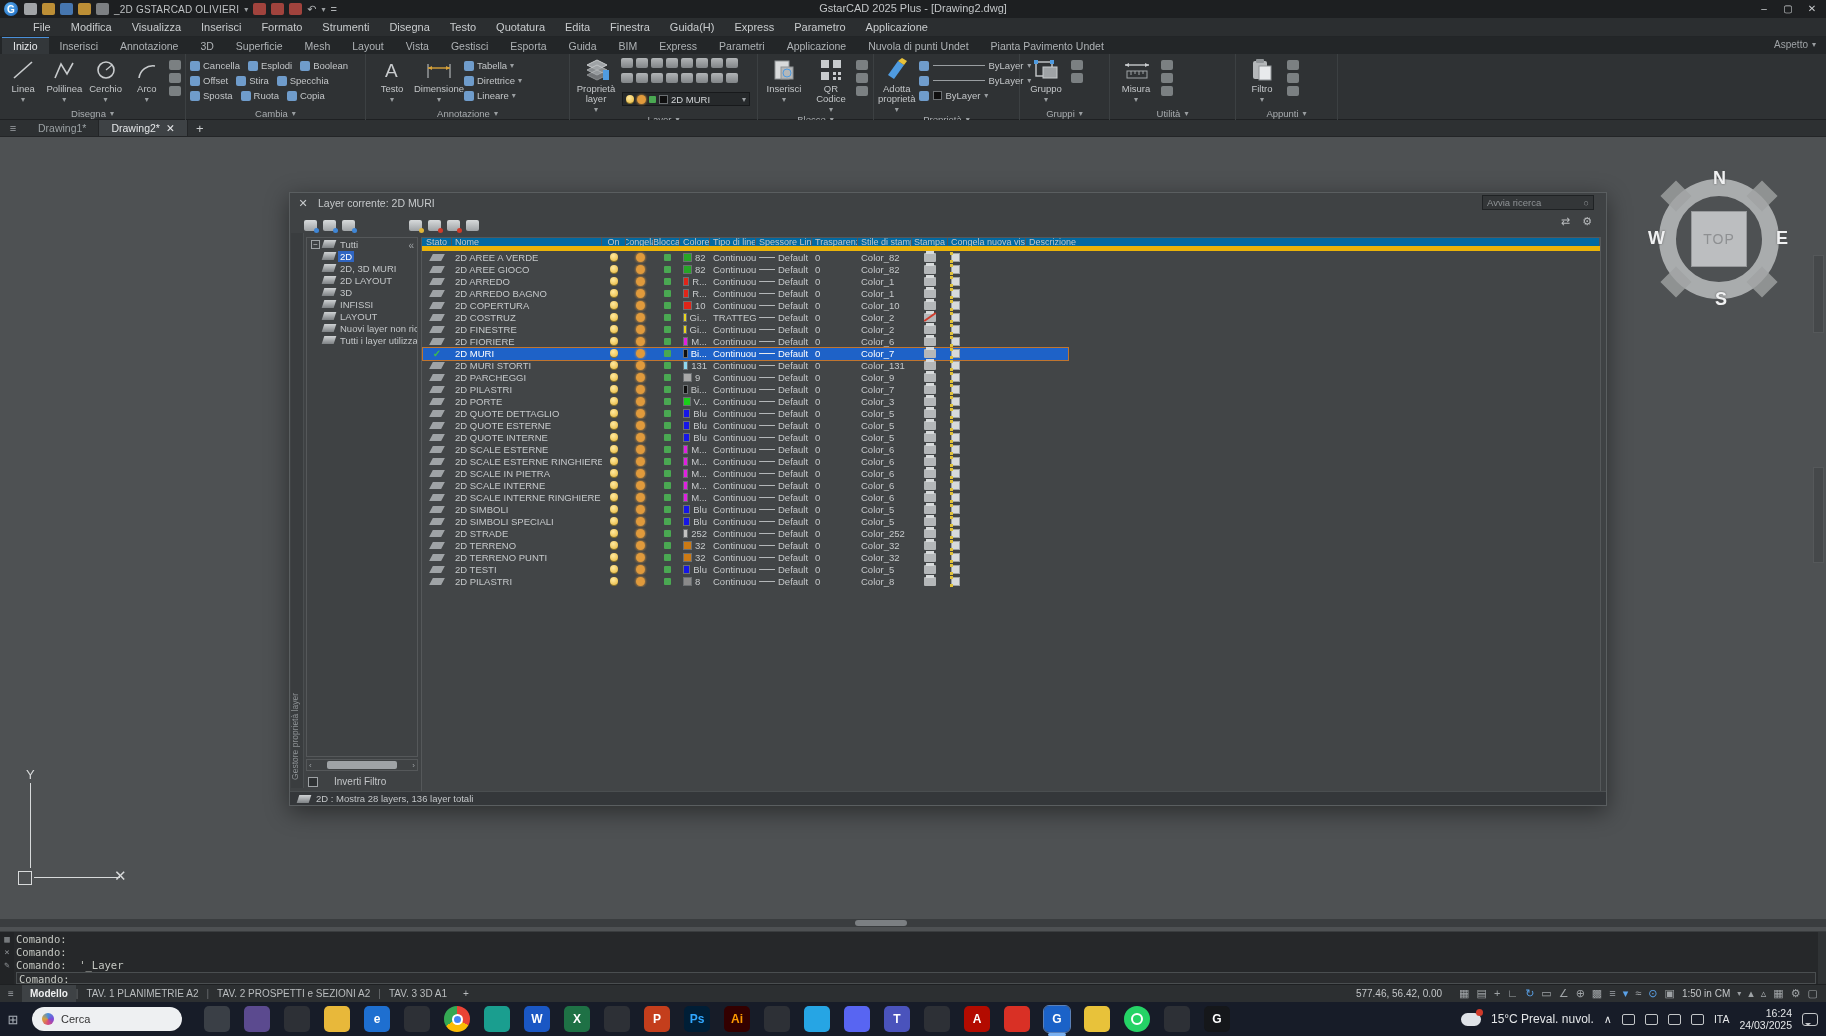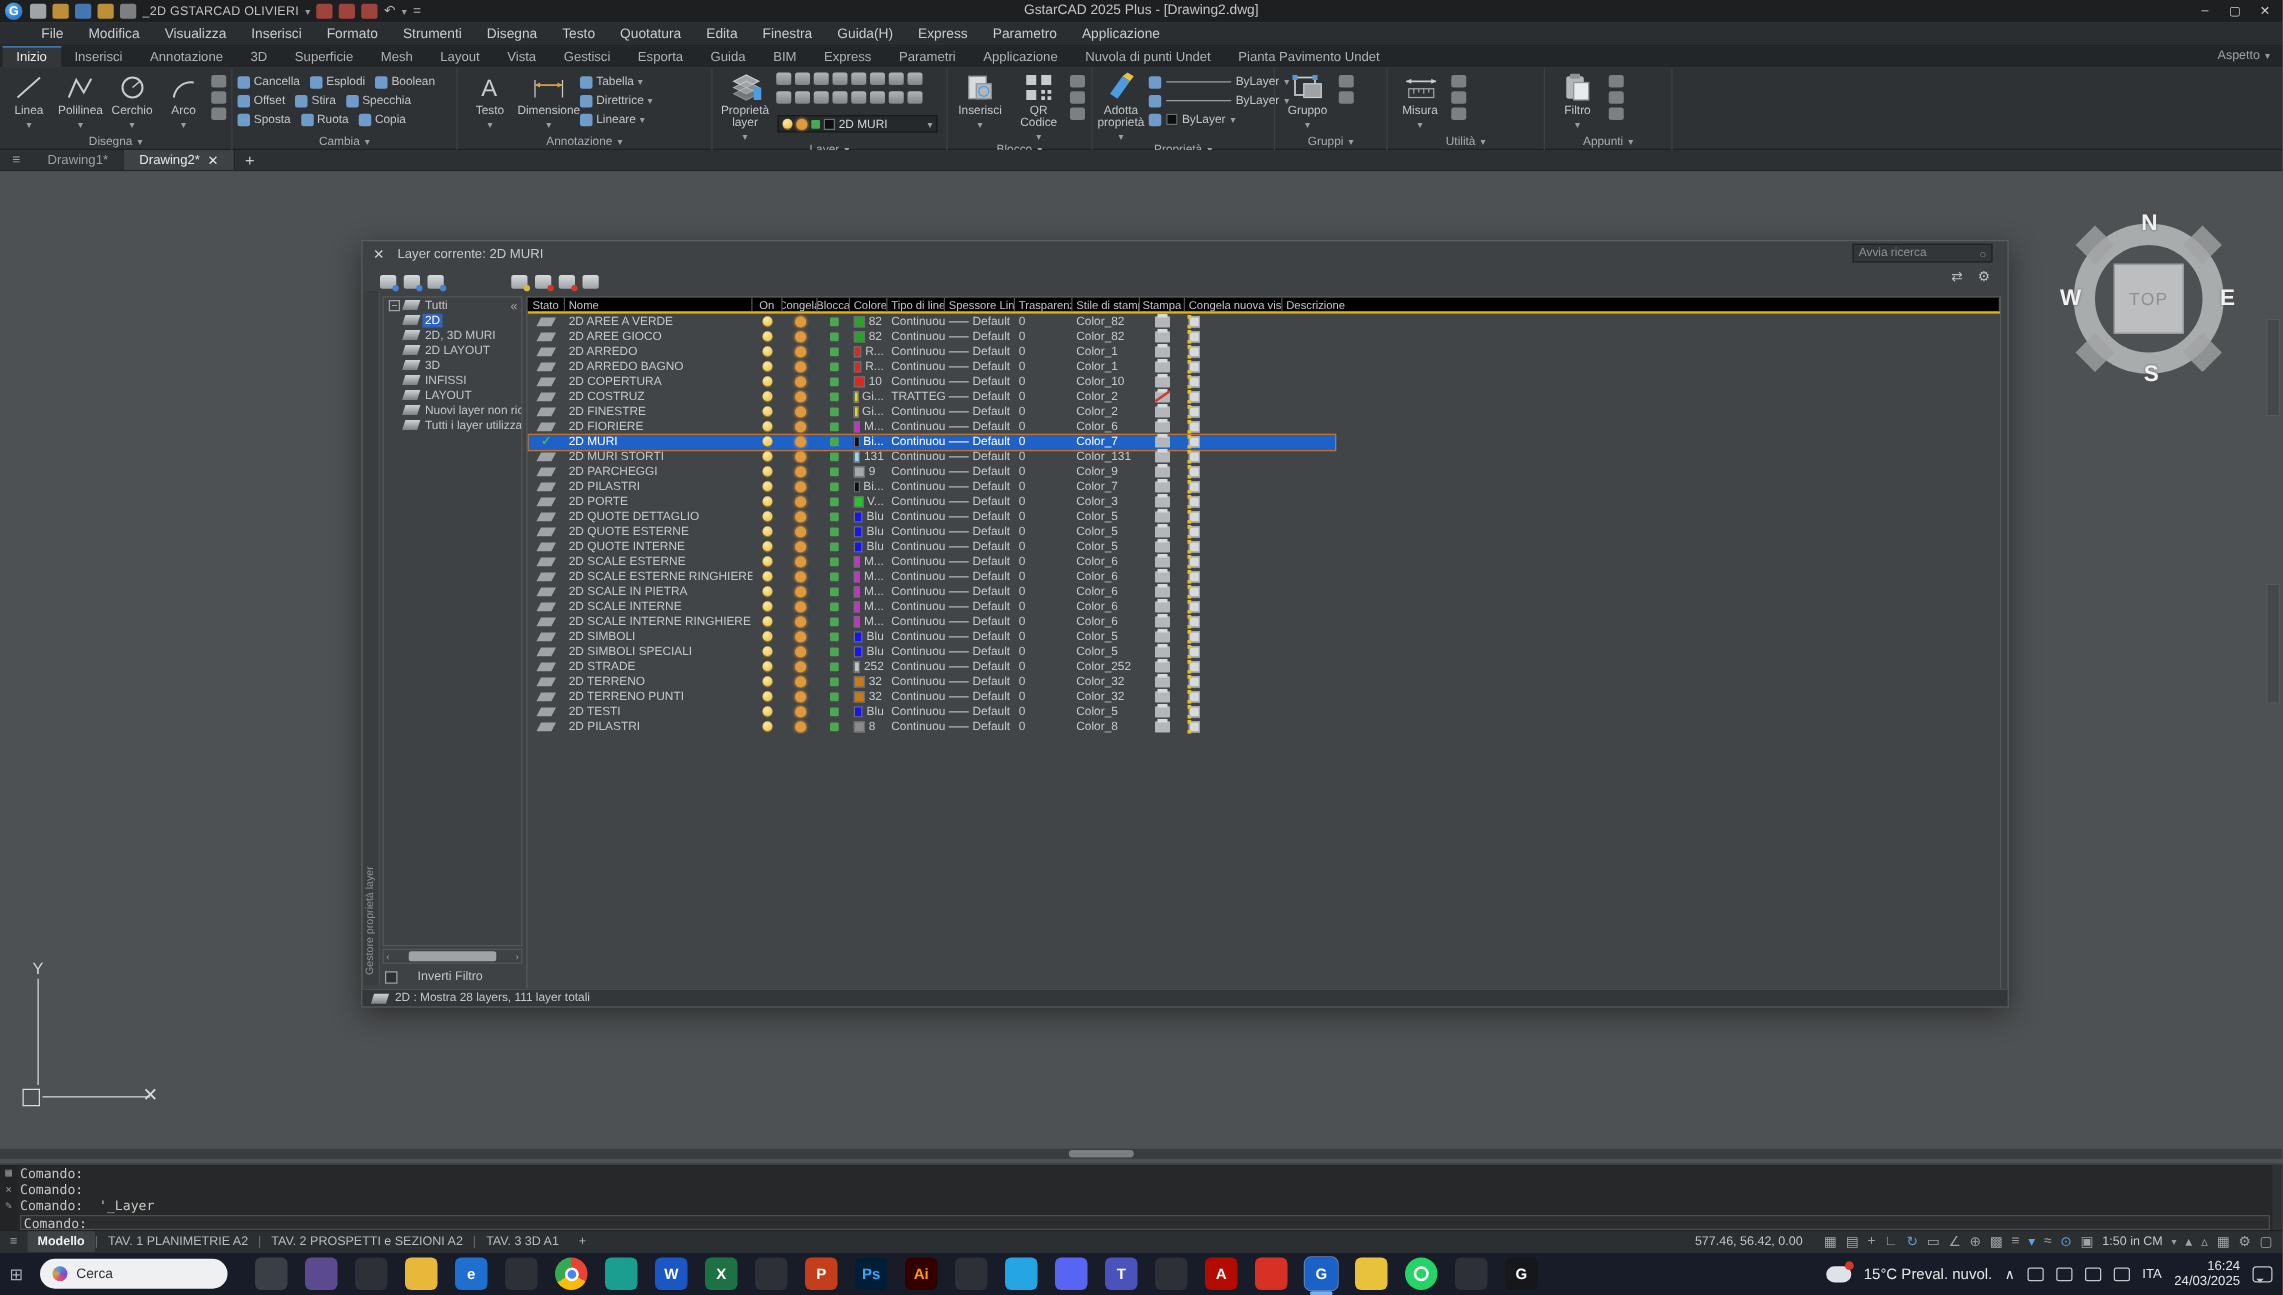--- a/index.html
+++ b/index.html
@@ -119,21 +119,21 @@
   .tlayer{width:12px;height:8px;background:linear-gradient(#cfd2d4,#7d8184);transform:skewX(-18deg);flex:0 0 auto}
   #tree-scroll{position:absolute;left:16px;top:566px;width:112px;height:12px;border:1px solid #55585a;display:flex;align-items:center;justify-content:space-between;padding:0 2px;color:#9fa3a6;font-size:8px}
   #tree-scroll .tsthumb{height:8px;background:#9fa3a6;width:70px;border-radius:2px}
   #invert{position:absolute;left:18px;top:583px;display:flex;align-items:center;gap:16px;color:#c3c6c8;font-size:10px}
   .chk{width:10px;height:10px;border:1px solid #9fa3a6;background:#2e3133}
   #invert .collapse2{margin-left:28px;color:#9fa3a6}
   #dlg-status{position:absolute;left:0;bottom:0;width:100%;height:14px;background:#34373a;display:flex;align-items:center;gap:6px;padding:0 8px;font-size:9.5px;color:#c3c6c8;border-top:1px solid #4a4e50}
 
   
   #ltable{position:absolute;left:131px;top:44px;width:1180px;height:563px;background:#424547;border:1px solid #55585a;overflow:hidden}
-  #lhead{display:flex;height:13px;background:#000000;border-bottom:2px solid #eab308}
+  #lhead{display:flex;height:13px;background:#0369a1;border-bottom:5px solid #eab308}
   #lhead .hc{font-size:9px;color:#c3c6c8;border-right:1px solid #515457;display:flex;align-items:center;padding:0 3px;white-space:nowrap;overflow:hidden}
   .lrow{display:flex;height:12px;align-items:center;position:relative}
   .lrow .c{display:flex;align-items:center;padding:0 3px;font-size:9.5px;color:#c6c9cb;white-space:nowrap;overflow:hidden;height:12px;position:relative;z-index:1}
   .lrow.sel::before{content:"";position:absolute;left:0;top:0;width:645px;height:12px;background:#1e62c8;border:1px solid #c0752f;z-index:0}
   .lrow.sel .c{color:#fff}
   .c.num{color:#c6c9cb}
   .dim{color:#6f7478}
   .lwline{display:inline-block;width:16px;border-top:1px solid #b4b7b9;margin-right:3px}
   .lrow.sel .lwline{border-color:#e8eaec}
 
@@ -1674,21 +1674,21 @@
             <span class="c w11">
               <span class="i-vp"></span>
             </span>
             <span class="c w12"></span>
           </div>
         </div>
     </div>
 
     <div id="dlg-status">
       <span class="tlayer"></span>
-      <span>2D : Mostra 28 layers, 111 layer totali</span>
+      <span>2D : Mostra 28 layers, 136 layer totali</span>
     </div>
   </div>
 
   <div id="hscroll">
       <div id="hthumb"></div>
     </div>
 </div>
 
 <div id="cmd">
   <div class="cicons">

